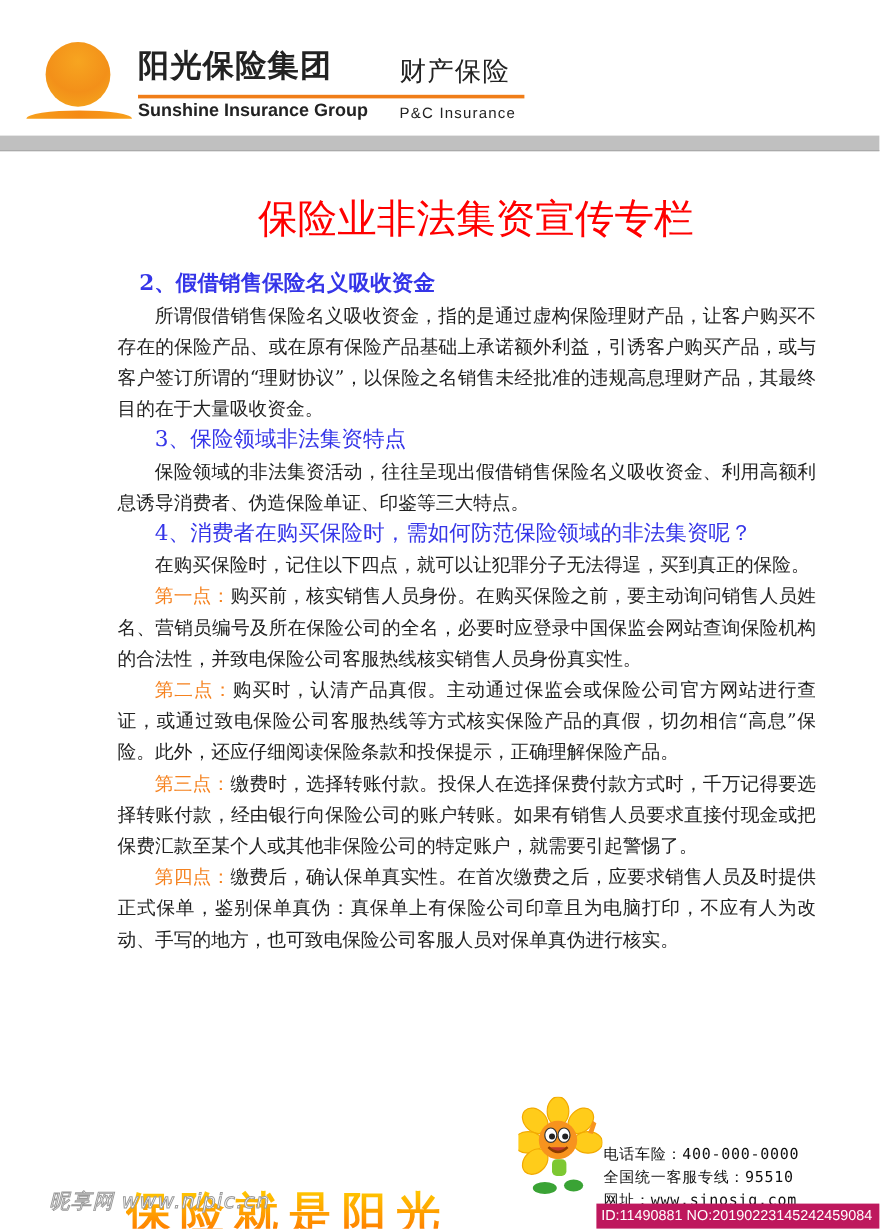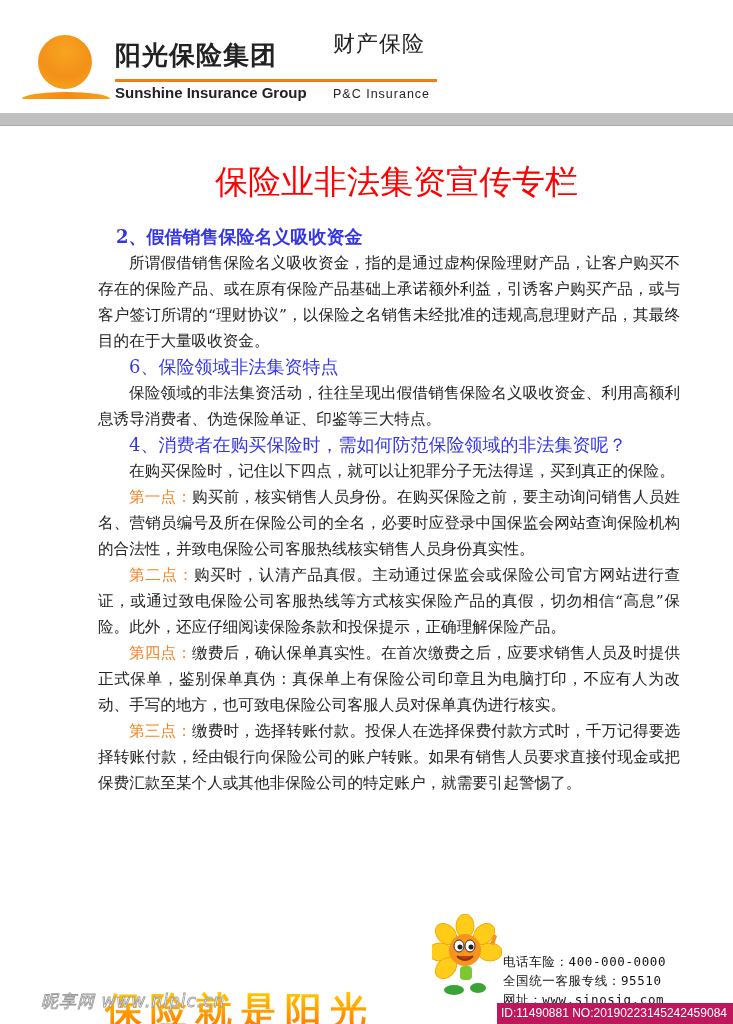--- a/index.html
+++ b/index.html
@@ -9,21 +9,21 @@
       font-family: "DejaVu Serif", "Liberation Serif", serif;
       color: #222;
     }
     .header { position: absolute; left: 0; top: 0; width: 733px; height: 113px; background: #fff; }
     .sun { position: absolute; left: 38px; top: 35px; width: 54px; height: 54px; border-radius: 50%;
       background: radial-gradient(circle at 50% 30%, #f7a520 0%, #f39019 55%, #f5ab1e 100%); }
     .horizon { position: absolute; left: 22px; top: 92px; width: 88px; height: 7px; border-radius: 50% 50% 0 0 / 100% 100% 0 0;
       background: linear-gradient(to right, #f7a01c, #f58a14, #f7a01c); }
     .brand-cn { position: absolute; left: 115px; top: 37px; font-family: "DejaVu Sans", "Liberation Sans", sans-serif;
       font-size: 26px; font-weight: bold; color: #222; letter-spacing: 1px; line-height: 36px; }
-    .brand-sub-cn { position: absolute; left: 333px; top: 30px; font-family: "DejaVu Sans", "Liberation Sans", sans-serif;
+    .brand-sub-cn { position: absolute; left: 333px; top: 47px; font-family: "DejaVu Sans", "Liberation Sans", sans-serif;
       font-size: 22px; color: #222; line-height: 28px; letter-spacing: 1px; }
     .brand-rule { position: absolute; left: 115px; top: 79px; width: 322px; height: 3px; background: #f07d18; }
     .brand-en { position: absolute; left: 115px; top: 83px; font-family: "Liberation Sans", sans-serif;
       font-size: 15px; font-weight: bold; color: #222; line-height: 20px; }
     .brand-sub-en { position: absolute; left: 333px; top: 85px; font-family: "Liberation Sans", sans-serif;
       font-size: 12.5px; color: #222; letter-spacing: 1px; line-height: 18px; }
     .gray-bar { position: absolute; left: 0; top: 113px; width: 733px; height: 12px; background: #c0c0c0; border-bottom: 1px solid #aaa; }
 
     .page-title { position: absolute; left: 0; top: 160px; width: 733px; text-align: center;
       font-family: "DejaVu Sans", "Liberation Sans", sans-serif; font-size: 33px; color: #ff0000; line-height: 44px; padding-left: 60px; box-sizing: border-box; }
@@ -65,31 +65,31 @@
 <h1 class="page-title" style="margin:0;font-weight:normal;">保险业非法集资宣传专栏</h1>
 
 <div class="content">
 
   <section>
     <h2 class="section-heading s2" style="font-weight:bold;">2、假借销售保险名义吸收资金</h2>
     <p class="para">所谓假借销售保险名义吸收资金，指的是通过虚构保险理财产品，让客户购买不存在的保险产品、或在原有保险产品基础上承诺额外利益，引诱客户购买产品，或与客户签订所谓的“理财协议”，以保险之名销售未经批准的违规高息理财产品，其最终目的在于大量吸收资金。</p>
   </section>
 
   <section>
-    <h2 class="section-heading s3" style="font-weight:normal;">6、保险领域非法集资特点</h2>
+    <h2 class="section-heading s3" style="font-weight:normal;">3、保险领域非法集资特点</h2>
     <p class="para">保险领域的非法集资活动，往往呈现出假借销售保险名义吸收资金、利用高额利息诱导消费者、伪造保险单证、印鉴等三大特点。</p>
   </section>
 
   <section>
     <h2 class="section-heading s4" style="font-weight:normal;">4、消费者在购买保险时，需如何防范保险领域的非法集资呢？</h2>
     <p class="para">在购买保险时，记住以下四点，就可以让犯罪分子无法得逞，买到真正的保险。</p>
     <p class="para"><span class="point-label">第一点：</span><span>购买前，核实销售人员身份。在购买保险之前，要主动询问销售人员姓名、营销员编号及所在保险公司的全名，必要时应登录中国保监会网站查询保险机构的合法性，并致电保险公司客服热线核实销售人员身份真实性。</span></p>
     <p class="para"><span class="point-label">第二点：</span><span>购买时，认清产品真假。主动通过保监会或保险公司官方网站进行查证，或通过致电保险公司客服热线等方式核实保险产品的真假，切勿相信“高息”保险。此外，还应仔细阅读保险条款和投保提示，正确理解保险产品。</span></p>
+    <p class="para"><span class="point-label">第三点：</span><span>缴费时，选择转账付款。投保人在选择保费付款方式时，千万记得要选择转账付款，经由银行向保险公司的账户转账。如果有销售人员要求直接付现金或把保费汇款至某个人或其他非保险公司的特定账户，就需要引起警惕了。</span></p>
     <p class="para"><span class="point-label">第四点：</span><span>缴费后，确认保单真实性。在首次缴费之后，应要求销售人员及时提供正式保单，鉴别保单真伪：真保单上有保险公司印章且为电脑打印，不应有人为改动、手写的地方，也可致电保险公司客服人员对保单真伪进行核实。</span></p>
-    <p class="para"><span class="point-label">第三点：</span><span>缴费时，选择转账付款。投保人在选择保费付款方式时，千万记得要选择转账付款，经由银行向保险公司的账户转账。如果有销售人员要求直接付现金或把保费汇款至某个人或其他非保险公司的特定账户，就需要引起警惕了。</span></p>
   </section>
 </div>
 
 <div class="slogan">保险就是阳光</div>
 
 <div class="mascot">
   <svg width="70" height="84" viewBox="0 0 70 84">
     <g fill="#ffcc1a" stroke="#f2a900" stroke-width="1">
       <ellipse cx="33" cy="12" rx="9" ry="12"></ellipse>
       <ellipse cx="52" cy="20" rx="9" ry="12" transform="rotate(45 52 20)"></ellipse>

